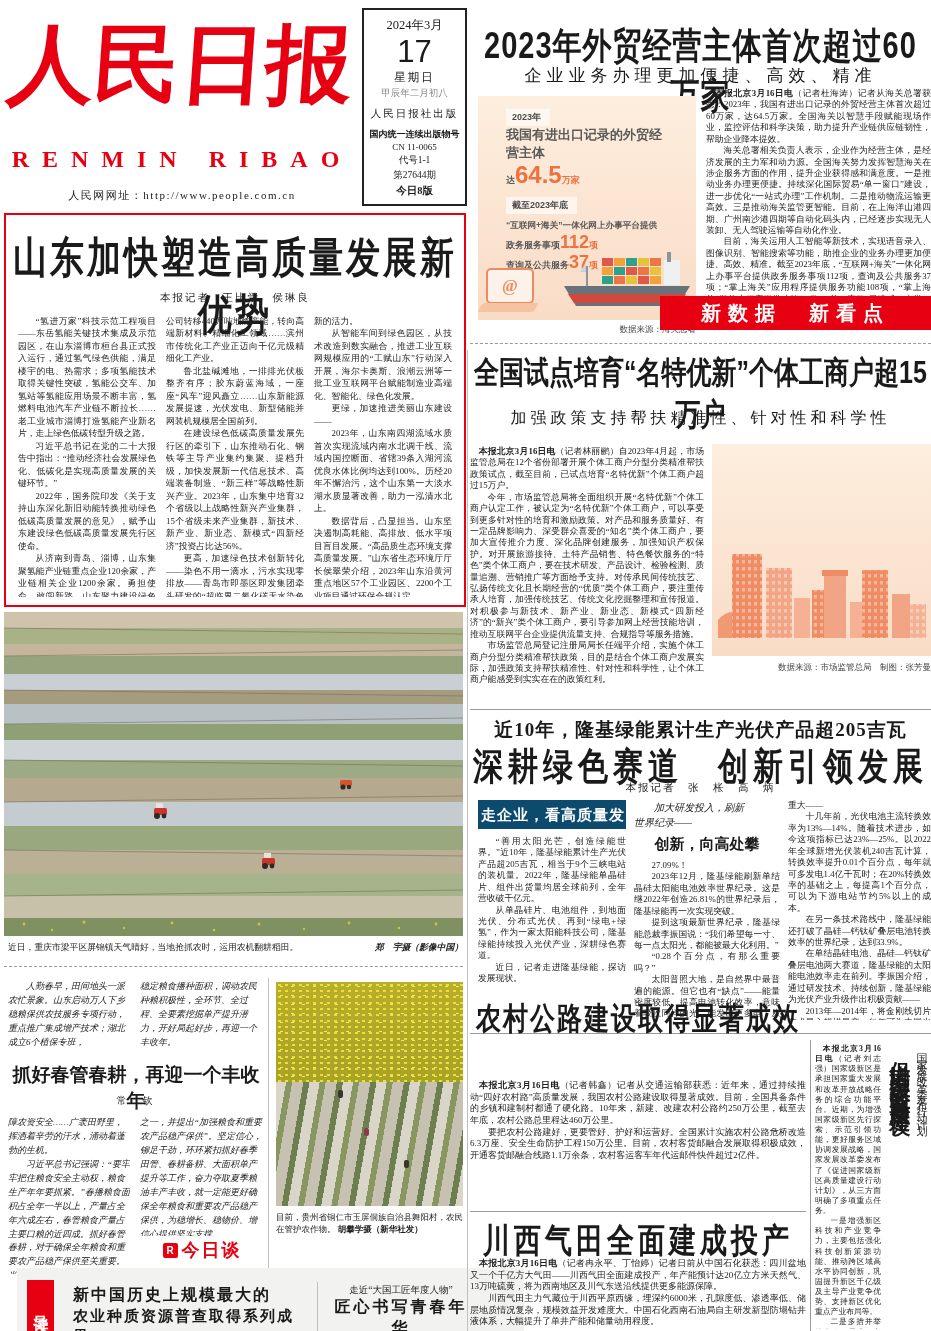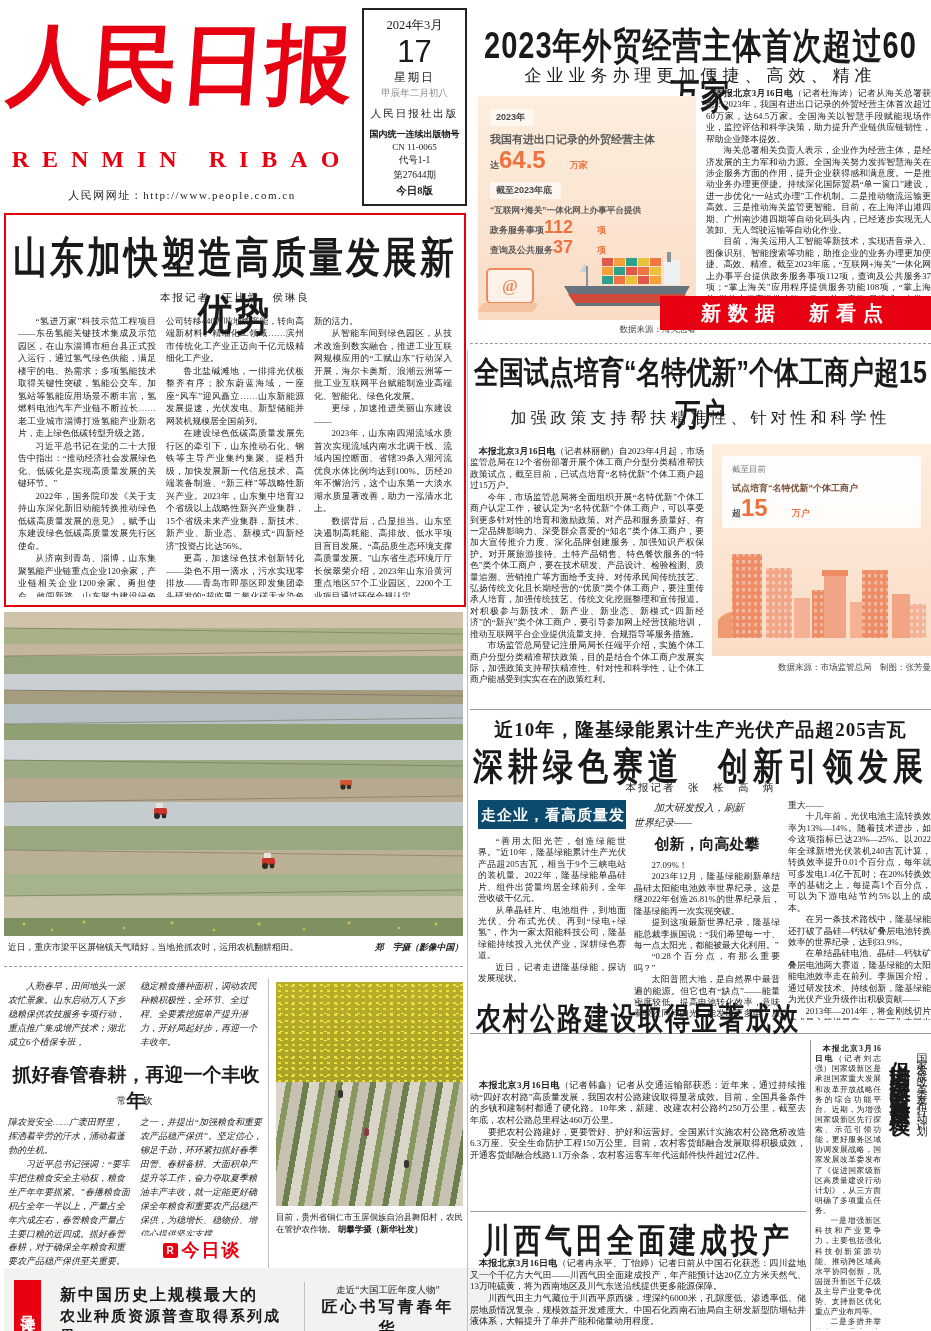--- a/index.html
+++ b/index.html
@@ -41,30 +41,30 @@
   
   .body-col{font-size:8.8px;line-height:1.42;text-align:justify;color:#222;overflow:hidden;}
   .body-col p{margin:0;text-indent:2em;}
   .body-col p.lead{text-indent:1em;}
   .body-col p.noind{text-indent:0;}
   .dl{font-weight:bold;}
   .tight{line-height:1.3;}
   .kai{font-style:italic;font-size:9px;line-height:1.55;}
   
   .ig-panel{background:linear-gradient(180deg,#fdeede 0%,#f9dcc6 100%);box-sizing:border-box;
-            padding:10px 12px;overflow:hidden;}
+            padding:10px 28px;overflow:hidden;}
   .ig-bar{display:inline-block;background:rgba(255,255,255,.62);padding:2px 9px 2px 6px;
           font-size:9px;font-weight:bold;color:#4a4a4a;font-family:"Liberation Sans",sans-serif;}
-  .ig-line{font-size:11px;color:#5a5a5a;margin-top:6px;font-family:"Liberation Sans",sans-serif;font-weight:bold;}
+  .ig-line{font-size:13px;color:#5a5a5a;font-family:"Liberation Sans",sans-serif;font-weight:bold;}
   .ig-line2{font-size:8.6px;color:#5a5a5a;margin-top:6px;font-family:"Liberation Sans",sans-serif;font-weight:bold;}
   .ig-vrow{display:flex;align-items:baseline;margin-top:1px;font-family:"Liberation Sans",sans-serif;}
   .ig-pre{font-size:9px;color:#5a5a5a;font-weight:bold;}
   .ig-big{font-size:24px;font-weight:bold;color:#ee7240;line-height:1;}
   .ig-big2{font-size:18px;font-weight:bold;color:#ee7240;line-height:1;}
-  .ig-unit{font-size:9px;color:#ee7240;font-weight:bold;margin-left:24px;}
+  .ig-unit{font-size:9px;color:#ee7240;font-weight:bold;}
   .ig-src{font-size:8.5px;color:#444;font-family:"Liberation Sans",sans-serif;}
   .ig-whitebox{background:rgba(255,255,255,.88);border-radius:3px;padding:8px 10px;}
   .banner{background:#e60012;color:#fff;font-weight:900;font-size:20px;letter-spacing:7px;
           text-align:center;font-family:"Liberation Sans",sans-serif;}
   .badge-red{background:#0c4a6e;color:#fff;font-weight:900;font-size:15px;letter-spacing:1px;
              text-align:center;font-family:"Liberation Sans",sans-serif;}
   
   .redbox{border:2.5px solid #e60012;box-sizing:border-box;}
   
   .subh-i{font-size:10px;font-style:italic;line-height:1.5;}
@@ -229,29 +229,20 @@
   </div>
   <div class="abs center" style="left:470px;top:408px;width:461px;font-size:16px;letter-spacing:4px;">加强政策支持帮扶精准性、针对性和科学性</div>
 
   <div class="abs body-col tight" style="left:470px;top:446px;width:234px;height:260px;">
     <p class="lead"><b class="dl">本报北京3月16日电</b><span>（记者林丽鹂）自2023年4月起，市场监管总局在12个省份部署开展个体工商户分型分类精准帮扶政策试点，截至目前，已试点培育“名特优新”个体工商户超过15万户。</span></p>
     <p>今年，市场监管总局将全面组织开展“名特优新”个体工商户认定工作，被认定为“名特优新”个体工商户，可以享受到更多针对性的培育和激励政策。对产品和服务质量好、有一定品牌影响力、深受群众喜爱的“知名”类个体工商户，要加大宣传推介力度、深化品牌创建服务，加强知识产权保护。对开展旅游接待、土特产品销售、特色餐饮服务的“特色”类个体工商户，要在技术研发、产品设计、检验检测、质量追溯、营销推广等方面给予支持。对传承民间传统技艺、弘扬传统文化且长期经营的“优质”类个体工商户，要注重传承人培育，加强传统技艺、传统文化挖掘整理和宣传报道。对积极参与新技术、新产业、新业态、新模式“四新经济”的“新兴”类个体工商户，要引导参加网上经营技能培训，推动互联网平台企业提供流量支持、合规指导等服务措施。</p>
     <p>市场监管总局登记注册局局长任端平介绍，实施个体工商户分型分类精准帮扶政策，目的是结合个体工商户发展实际，加强政策支持帮扶精准性、针对性和科学性，让个体工商户能感受到实实在在的政策红利。</p>
   </div>
 
   <div class="abs ig-panel" style="left:712px;top:444px;width:219px;height:212px;padding:12px 10px;">
-    <div class="ig-whitebox">
-      <div style="font-size:8.5px;color:#777;font-family:'Liberation Sans',sans-serif;">截至目前</div>
-      <div style="font-size:9px;color:#7a523c;font-weight:bold;margin-top:6px;font-family:'Liberation Sans',sans-serif;">试点培育“名特优新”个体工商户</div>
-      <div class="ig-vrow">
-        <span class="ig-pre">超</span>
-        <span class="ig-big">15</span>
-        <span class="ig-unit">万户</span>
-      </div>
-    </div>
     <div class="abs" style="left:0;bottom:14px;width:219px;">
       <svg width="219" height="92" viewBox="0 0 219 92">
         <defs>
             <pattern id="win" width="6" height="7" patternUnits="userSpaceOnUse">
               <rect width="3" height="3.5" fill="rgba(255,255,255,.38)"></rect>
             </pattern>
           </defs>
         <path d="M6 92 L6 74 Q20 58 34 74 L34 92 Z" fill="#f09a74"></path>
         <rect x="20" y="8" width="30" height="84" fill="#ef8c63"></rect>
           <rect x="20" y="8" width="30" height="84" fill="url(#win)"></rect>
@@ -411,21 +402,21 @@
       <div class="farmer" style="left:62px;top:8px;"></div>
       <div class="farmer" style="left:88px;top:46px;background:#8a3a4a;"></div>
       <div class="farmer" style="left:128px;top:78px;"></div>
     </div>
   </div>
   <div class="abs caption" style="left:276px;top:1212px;width:187px;font-size:8.5px;">
     <span>目前，贵州省铜仁市玉屏侗族自治县舞阳村，农民在管护农作物。</span>
     <span class="credit">胡攀学摄（新华社发）</span>
   </div>
 
-  <div class="abs guide" style="left:4px;top:1268px;width:459px;height:63px;padding-left:48px;">
+  <div class="abs guide" style="left:17px;top:1268px;width:459px;height:63px;padding-left:48px;">
     <div class="abs guide-tab" style="left:10px;top:12px;width:27px;height:51px;">
       <span>导读</span>
     </div>
     <div class="abs" style="left:56px;top:16px;width:236px;">
       <div class="g1">新中国历史上规模最大的</div>
       <div class="g1" style="font-size:15px;">农业种质资源普查取得系列成果</div>
 
     </div>
     <div class="abs rule-v" style="left:300px;top:14px;height:49px;"></div>
     <div class="abs center" style="left:310px;top:16px;width:148px;">

